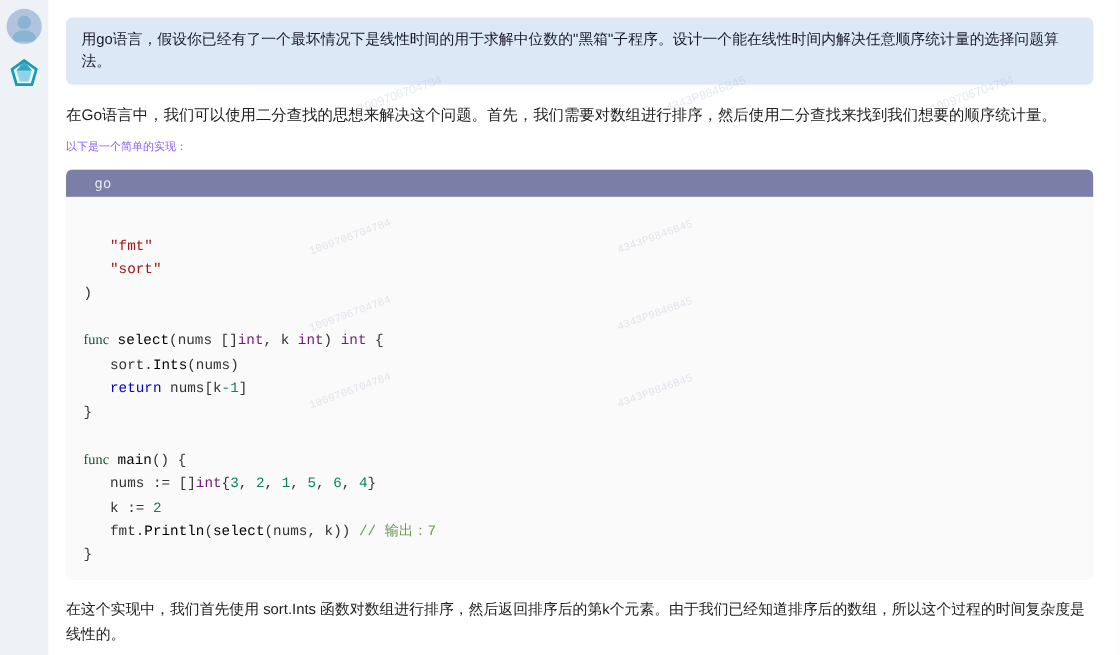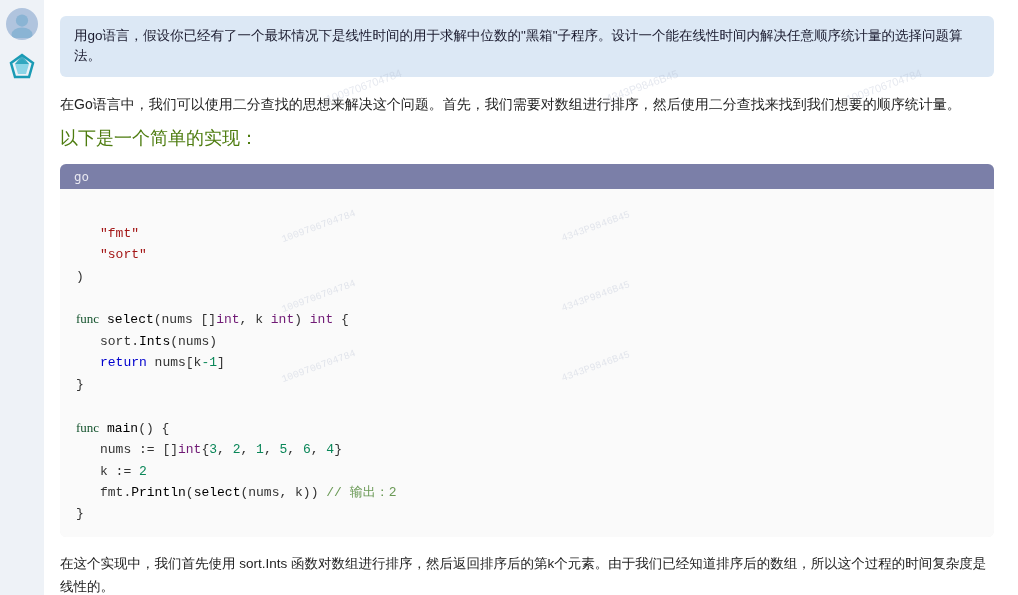--- a/index.html
+++ b/index.html
@@ -63,35 +63,35 @@
       color: #1a1a2e;
       line-height: 1.5;
     }
     .intro-text {
       font-size: 14px;
       color: #222;
       line-height: 1.7;
       margin-bottom: 10px;
     }
     .sub-text {
-      font-size: 18px;
-      color: #4d7c0f;
+      font-size: 10px;
+      color: #8b5cf6;
       margin-bottom: 14px;
     }
     .code-block {
       background: #f5f5f5;
       border-radius: 6px;
       overflow: hidden;
       margin-bottom: 16px;
     }
     .code-header {
       background: #7b7fa8;
       color: #e8e8f0;
       font-size: 12.5px;
-      padding: 5px 14px;
+      padding: 5px 26px;
       font-family: monospace;
     }
     .code-body {
       padding: 12px 16px;
       font-family: "Courier New", Courier, monospace;
       font-size: 13px;
       line-height: 1.65;
       color: #333;
       background: #fafafa;
       position: relative;
@@ -173,21 +173,21 @@
         <span class="code-line">)</span>
         <span class="code-line">&nbsp;</span>
         <span class="code-line"><span class="kw-func">func</span> <span class="fn">select</span>(nums []<span class="type">int</span>, k <span class="type">int</span>) <span class="type">int</span> {</span>
         <span class="indent1 code-line">sort.<span class="fn">Ints</span>(nums)</span>
         <span class="indent1 code-line"><span class="kw">return</span> nums[k<span class="num">-1</span>]</span>
         <span class="code-line">}</span>
         <span class="code-line">&nbsp;</span>
         <span class="code-line"><span class="kw-func">func</span> <span class="fn">main</span>() {</span>
         <span class="indent1 code-line">nums := []<span class="type">int</span>{<span class="num">3</span>, <span class="num">2</span>, <span class="num">1</span>, <span class="num">5</span>, <span class="num">6</span>, <span class="num">4</span>}</span>
         <span class="indent1 code-line">k := <span class="num">2</span></span>
-        <span class="indent1 code-line">fmt.<span class="fn">Println</span>(<span class="fn">select</span>(nums, k)) <span class="cm">// 输出：2</span></span>
+        <span class="indent1 code-line">fmt.<span class="fn">Println</span>(<span class="fn">select</span>(nums, k)) <span class="cm">// 输出：7</span></span>
         <span class="code-line">}</span>
       </div>
     </div>
 
     <p class="bottom-text">在这个实现中，我们首先使用 sort.Ints 函数对数组进行排序，然后返回排序后的第k个元素。由于我们已经知道排序后的数组，所以这个过程的时间复杂度是线性的。</p>
 
   </div>
 </div>
 
 </body></html>

